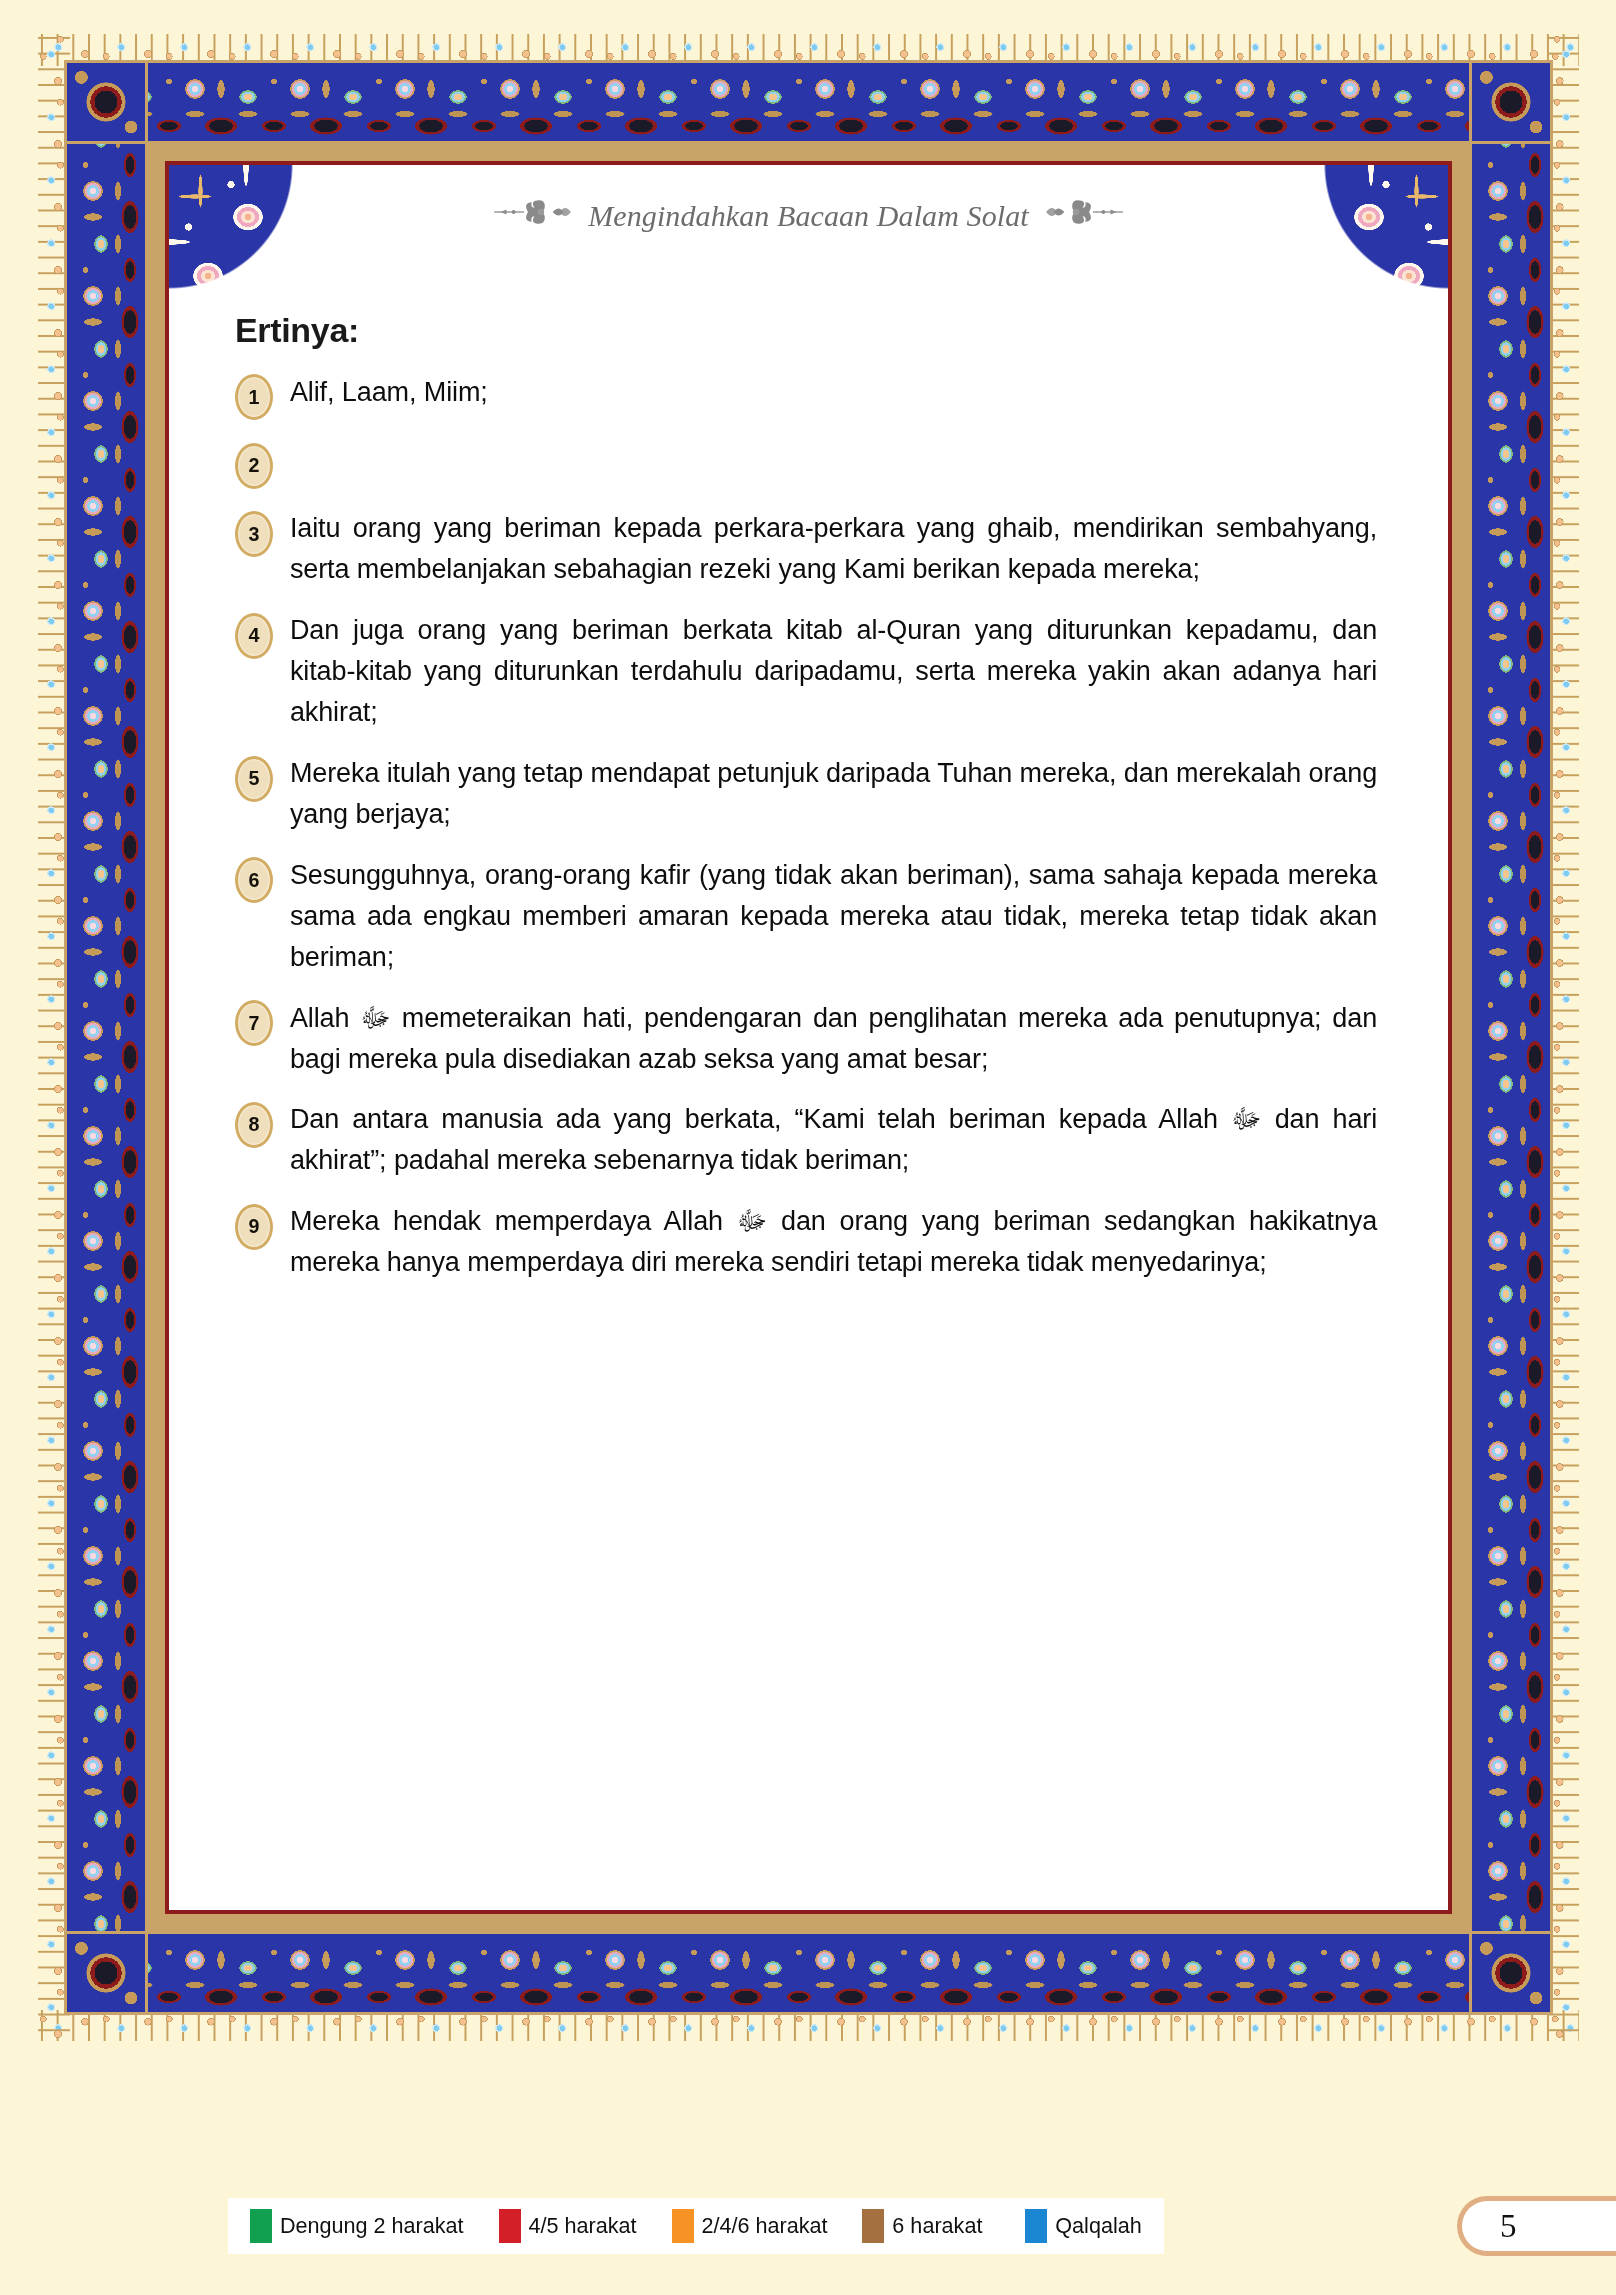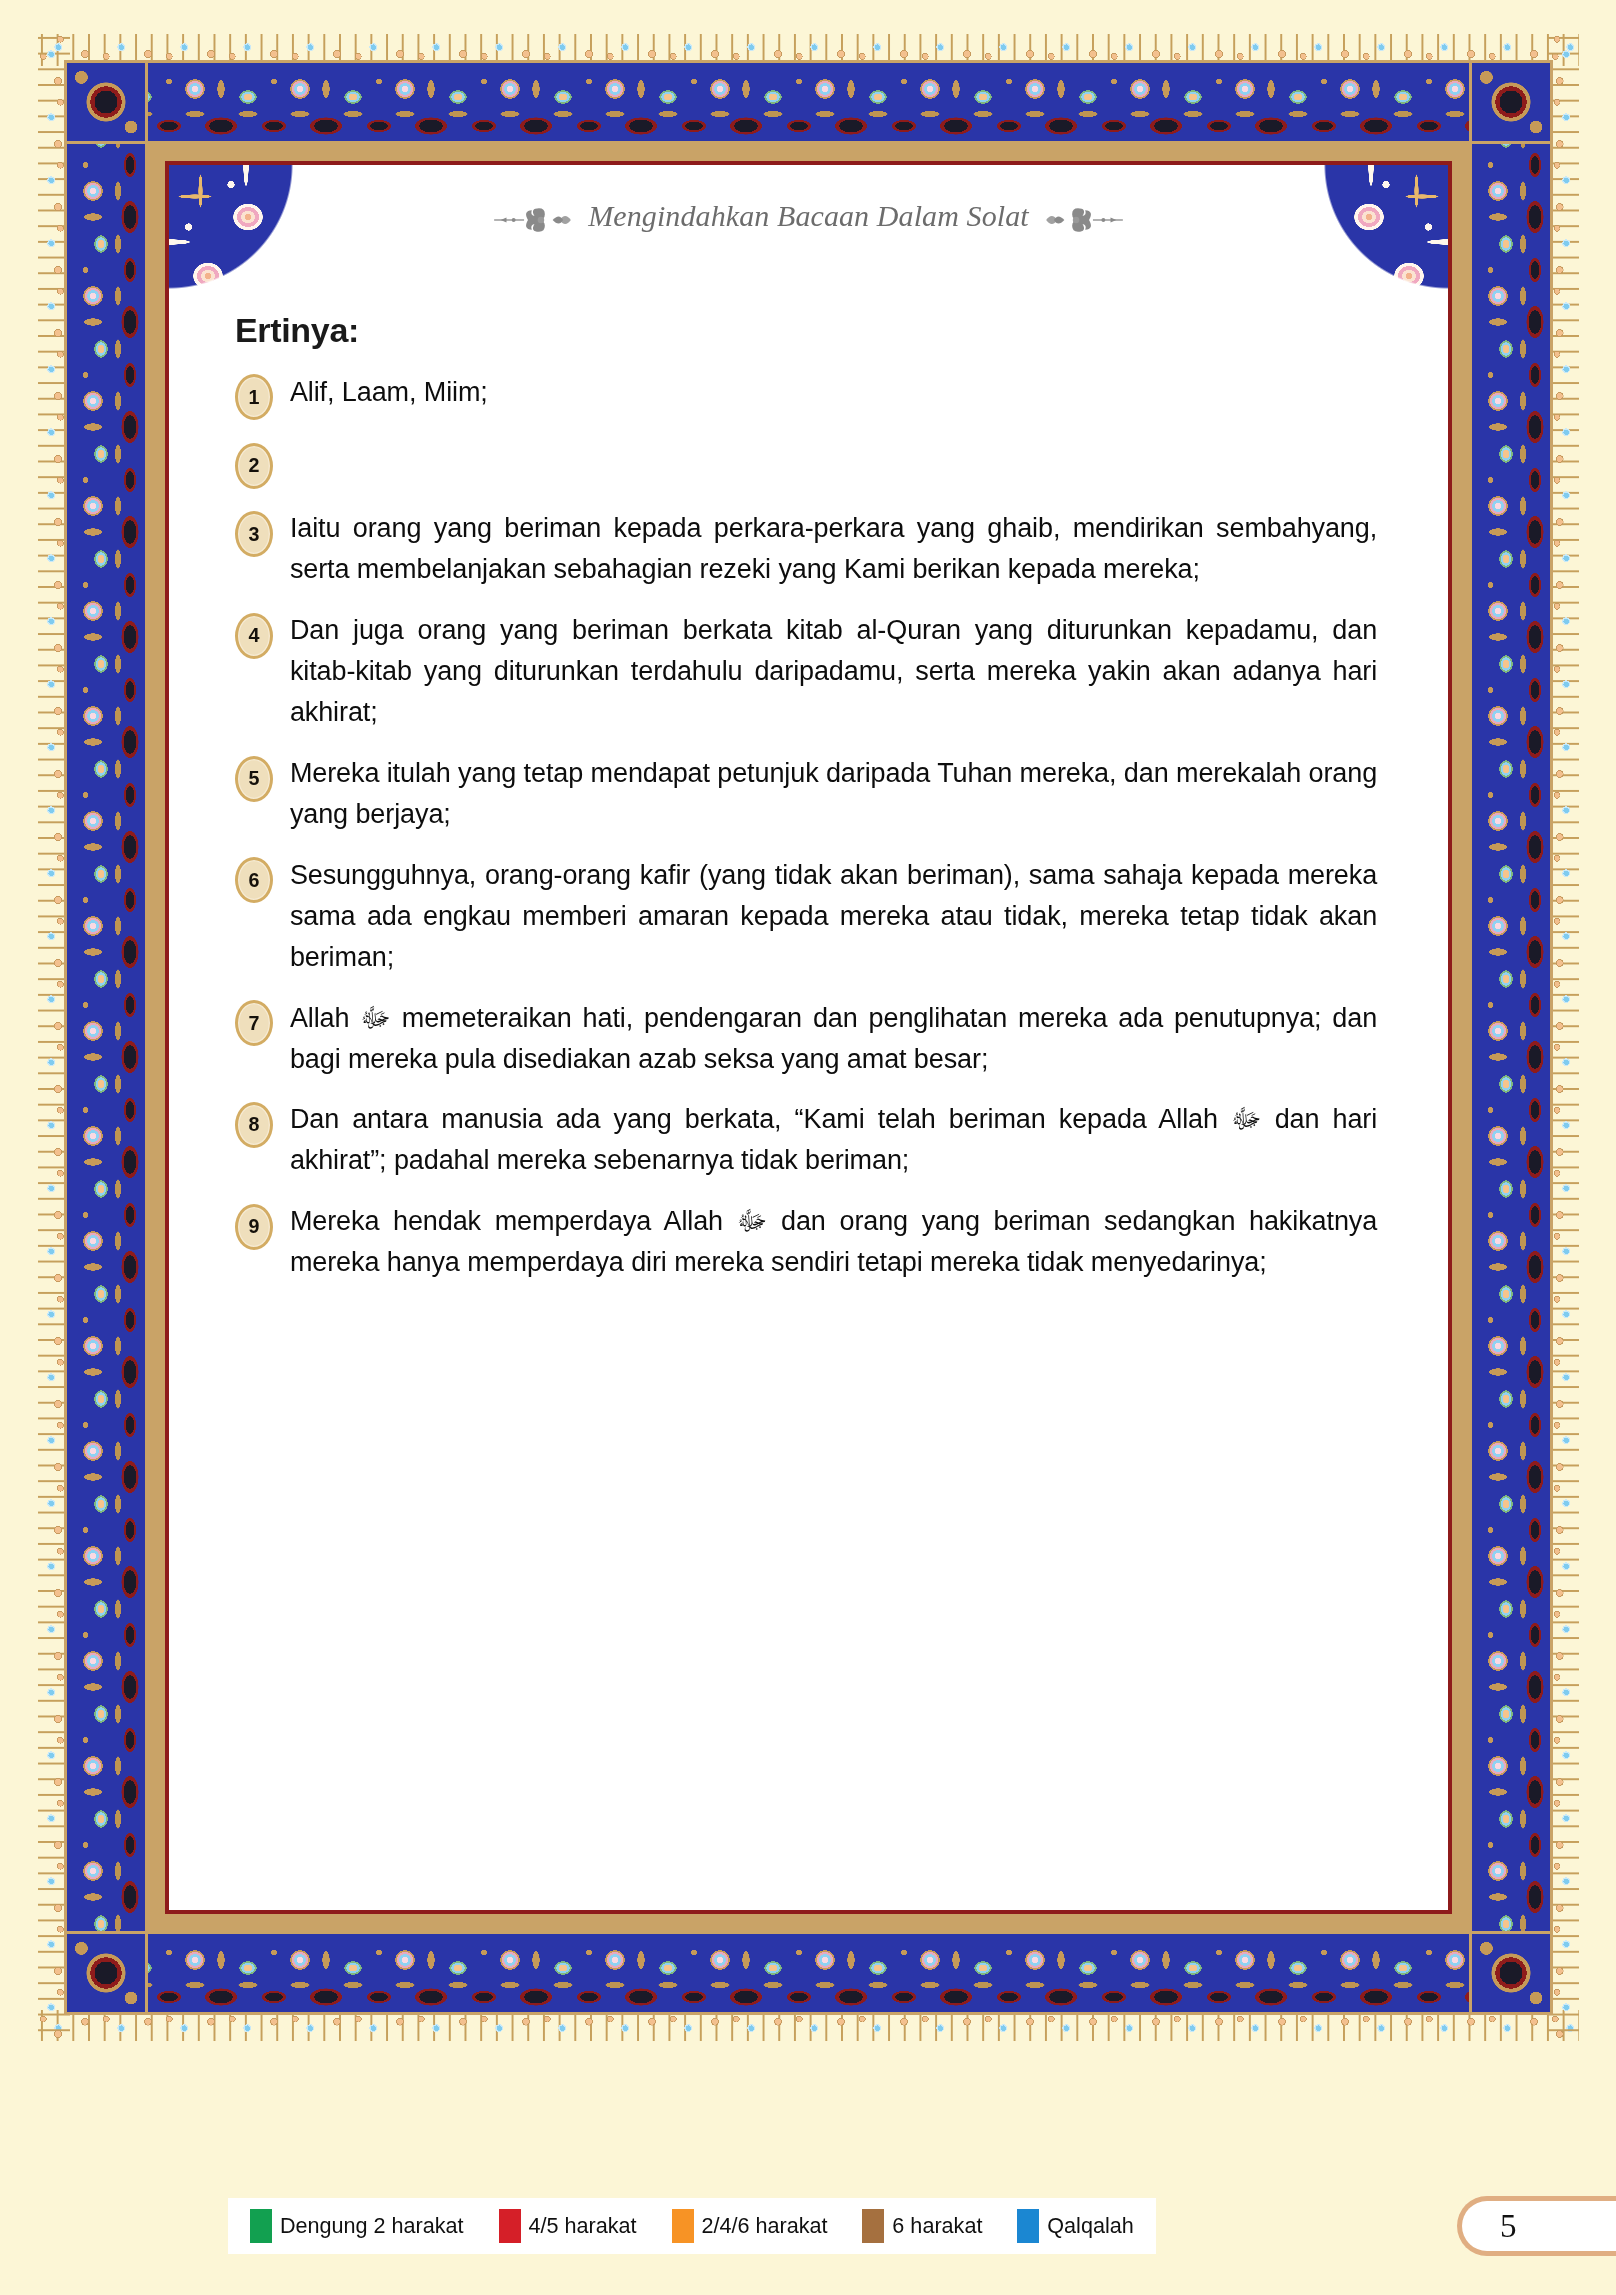--- a/index.html
+++ b/index.html
@@ -164,21 +164,21 @@
       radial-gradient(circle 5.9px at 19.7px 62px, #FFF6ED 0 60%, transparent 62%),
       radial-gradient(circle 5.9px at 62px 19.7px, #FFF6ED 0 60%, transparent 62%),
       radial-gradient(ellipse 34px 18.4px at 115px 125px, #C9A367 0 42%, transparent 44%),
       radial-gradient(ellipse 18.4px 34px at 125px 115px, #C9A367 0 42%, transparent 44%);
     background-repeat:no-repeat;
   }
 
   
   .header{
     position:absolute;left:0;right:0;top:34px;
-    display:flex;align-items:flex-end;justify-content:center;gap:17px;
+    display:flex;align-items:flex-start;justify-content:center;gap:17px;
   }
   .header-title{
     font-family:"Liberation Serif", serif;
     font-style:italic;
     font-size:30px;
     color:#6C6C6C;
     white-space:nowrap;
     letter-spacing:0.1px;
   }
   .fleuron{width:77px;height:26px;display:block;}
@@ -233,21 +233,21 @@
     position:absolute;
     left:228px;
     top:0;
     height:56px;
     background:#FFFFFF;
     display:flex;align-items:center;
     padding:16px 22px;
     box-sizing:border-box;
   }
   .legend-item{display:flex;align-items:center;margin-right:35px;}
-  .legend-item:last-child{margin-right:0;}
+  .legend-item:last-child{margin-right:0;margin-left:8px;}
   .swatch{width:22px;height:34px;margin-right:7.9px;flex:0 0 auto;}
   .legend-label{font-size:21.6px;color:#101010;white-space:nowrap;}
   .page-number{
     position:absolute;
     right:-3.9px;top:-1.3px;
     width:164px;height:60px;
     border:5.9px solid #E0AE82;
     border-right:none;
     border-top-left-radius:30px;
     border-bottom-left-radius:30px;

